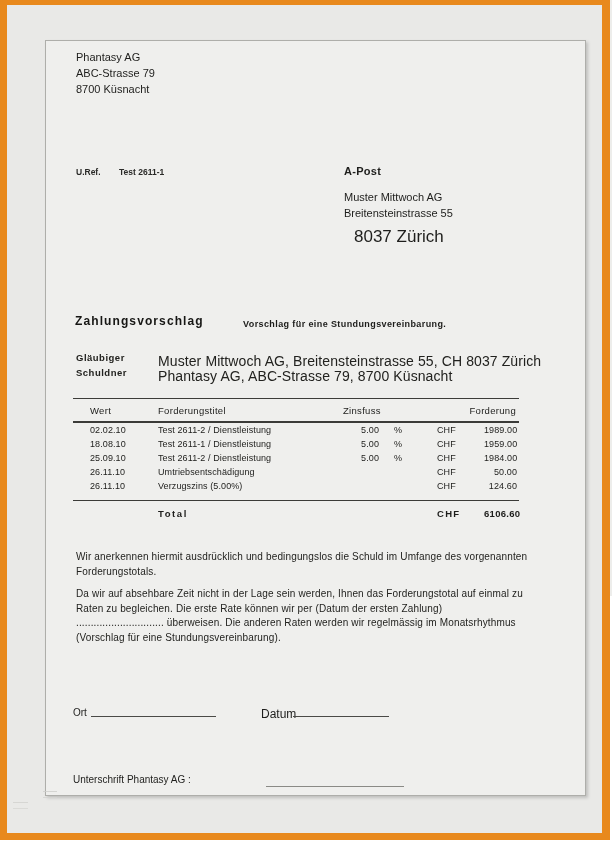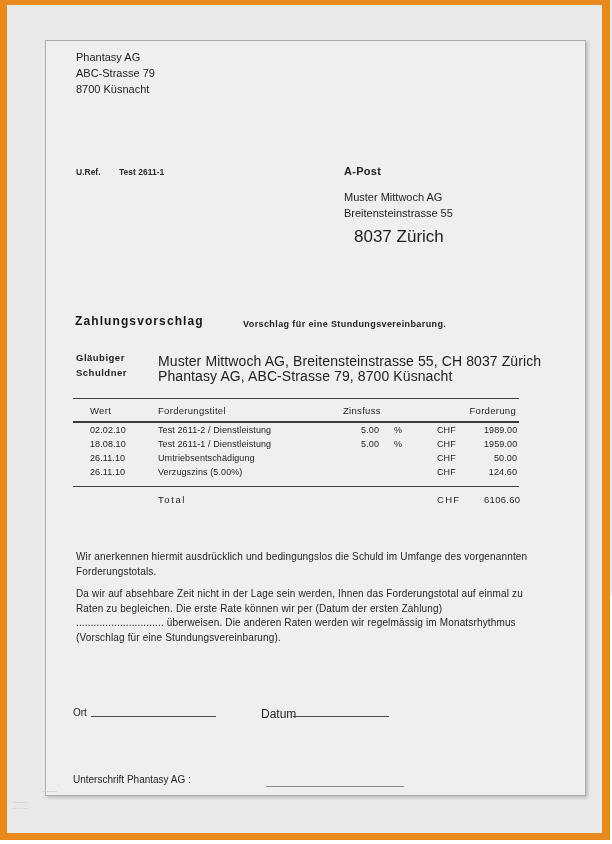--- a/index.html
+++ b/index.html
@@ -38,21 +38,21 @@
   table.claims tbody td{font-size:9px;line-height:11px;padding:1.5px 0;letter-spacing:0.1px;}
   table.claims tbody tr.first td{}
   table.claims tbody tr.last td{padding-bottom:8px;}
   .col-wert{width:85px;} .col-titel{width:185px;} .col-zins{width:36px;}
   .col-pct{width:58px;} .col-cur{width:47px;} .col-amt{width:35px;}
   td.c-wert,th.c-wert{padding-left:17px !important;}
   td.c-zins{text-align:right;}
   td.c-pct{padding-left:15px !important;}
   td.c-amt{text-align:right;padding-right:2px !important;}
   table.claims tr.total td{border-top:1px solid #3b3b38;padding-top:7px;
-    font-size:9.5px;font-weight:normal;}
+    font-size:9.5px;font-weight:bold;}
   tr.total td.t-label{letter-spacing:1.6px;}
   tr.total td.t-cur{letter-spacing:1.3px;}
   tr.total td.t-amt{text-align:right;padding-right:2px;letter-spacing:0.3px;}
 
   .para{font-size:10px;line-height:14.5px;color:#232320;letter-spacing:0.15px;}
   .para1{left:30px;top:509px;}
   .para2{left:30px;top:546px;}
 
   .ort-label{left:27px;top:666px;font-size:10px;color:#1e1e1c;}
   .ort-line{left:45px;top:662px;width:125px;height:13px;border-bottom:1px solid #4a4a47;}
@@ -124,20 +124,28 @@
           </tr>
           <tr>
             <td class="c-wert">18.08.10</td>
             <td>Test 2611-1 / Dienstleistung</td>
             <td class="c-zins">5.00</td>
             <td class="c-pct">%</td>
             <td>CHF</td>
             <td class="c-amt">1959.00</td>
           </tr>
           <tr>
+            <td class="c-wert">25.09.10</td>
+            <td>Test 2611-2 / Dienstleistung</td>
+            <td class="c-zins">5.00</td>
+            <td class="c-pct">%</td>
+            <td>CHF</td>
+            <td class="c-amt">1984.00</td>
+          </tr>
+          <tr>
             <td class="c-wert">26.11.10</td>
             <td>Umtriebsentschädigung</td>
             <td class="c-zins"></td>
             <td class="c-pct"></td>
             <td>CHF</td>
             <td class="c-amt">50.00</td>
           </tr>
           <tr class="last">
             <td class="c-wert">26.11.10</td>
             <td>Verzugszins (5.00%)</td>

